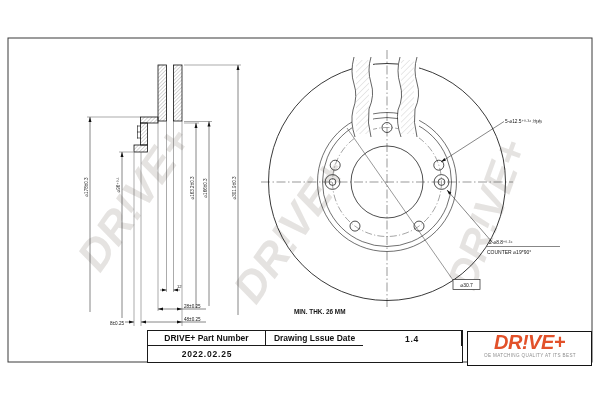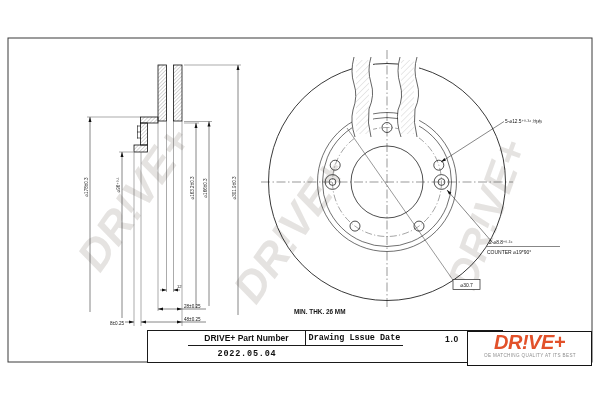--- a/index.html
+++ b/index.html
@@ -9,28 +9,28 @@
     font-family:"Liberation Sans", sans-serif;
   }
   svg{position:absolute;left:0;top:0;z-index:1;}
   svg text{font-family:"Liberation Sans", sans-serif;fill:#161616;}
   .wm{font-weight:bold;font-style:italic;fill:#d4d1ce;opacity:.6;}
 
   
   .tblock{
     position:absolute;left:147px;top:330px;width:314px;z-index:2;
     border:1px solid #1a1a1a;background:#fff;
-    display:grid;grid-template-columns:118px 97px 99px;grid-template-rows:15px 16px;padding-left:40px;
+    display:grid;grid-template-columns:118px 97px 99px;grid-template-rows:15px 16px;
   }
   .tcell{
     border-right:1px solid #1a1a1a;border-bottom:1px solid #1a1a1a;
     display:flex;align-items:center;justify-content:center;
     font-size:8.5px;font-weight:bold;color:#111;white-space:nowrap;
   }
-  .tcell.lastcol{border-right:none;font-family:Liberation Mono, monospace;}
+  .tcell.lastcol{border-right:none;}
   .tcell.lastrow{border-bottom:none;}
   .tcell.val{letter-spacing:0.8px;}
 
   
   .logo-box{
     position:absolute;left:467px;top:331px;width:123px;height:33px;z-index:2;
     border:1.4px solid #141414;background:#fff;
   }
   .logo-brand{
     position:absolute;left:0;top:-1px;width:100%;text-align:center;
@@ -198,20 +198,20 @@
     <line x1="487" y1="246.5" x2="560" y2="246.5" stroke="#222" stroke-width="0.55"></line>
     <text font-size="5" x="487" y="253.5">COUNTER ⌀19*90°</text>
 
     <text font-size="6.4" font-weight="bold" x="294" y="314">MIN. THK. 26 MM</text>
   </g>
 </svg>
 
 <div class="tblock">
   <div class="tcell">DRIVE+ Part Number</div>
   <div class="tcell lastcol">Drawing Lssue Date</div>
-  <div class="tcell val lastrow">1.0</div>
-  <div class="tcell val lastrow lastcol">2022.05.04</div>
+  <div class="tcell val lastrow">1.4</div>
+  <div class="tcell val lastrow lastcol">2022.02.25</div>
 </div>
 
 <div class="logo-box">
   <div class="logo-brand">DR!VE+</div>
   <div class="logo-tagline">OE MATCHING QUALITY AT ITS BEST</div>
 </div>
 
 </body></html>

